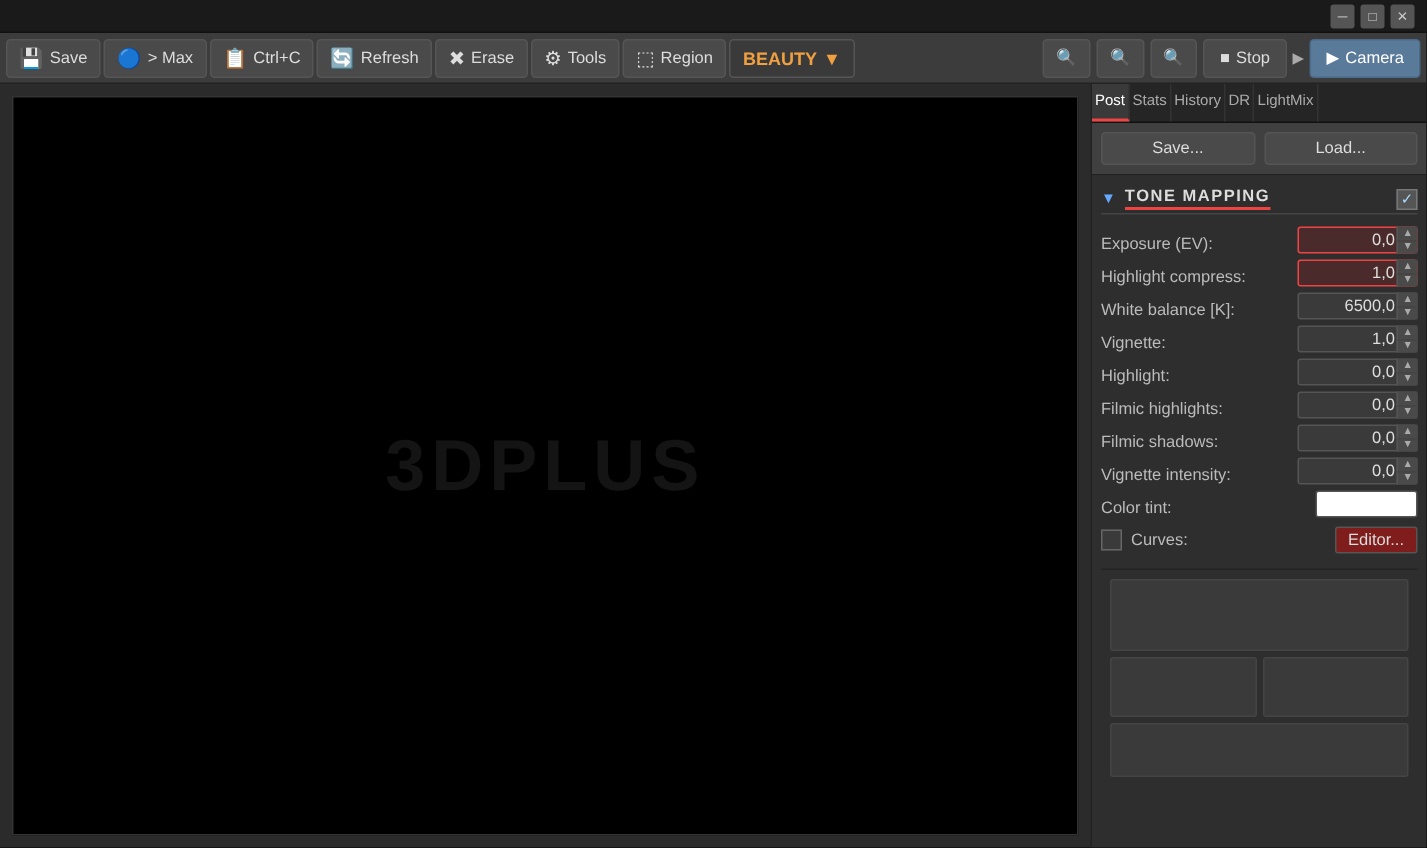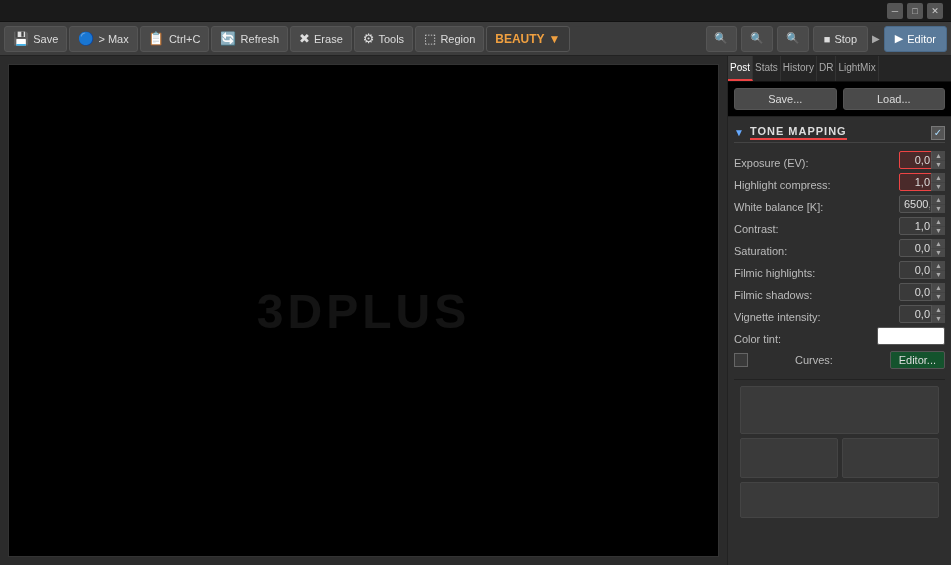--- a/index.html
+++ b/index.html
@@ -164,21 +164,21 @@
       background: #3a3a3a;
       color: #fff;
       border-bottom: 2px solid #e44;
     }
 
     
     #panel-actions {
       display: flex;
       gap: 6px;
       padding: 6px;
-      background: #000000;
+      background: #404040;
       border-bottom: 1px solid #222;
     }
     .action-btn {
       flex: 1;
       height: 22px;
       background: #4a4a4a;
       border: 1px solid #555;
       border-radius: 3px;
       color: #ddd;
       font-size: 11px;
@@ -237,21 +237,21 @@
       margin-bottom: 2px;
     }
     .prop-label {
       flex: 1;
       font-size: 11px;
       color: #bbb;
       padding-right: 4px;
     }
     .prop-input-wrap {
       position: relative;
-      width: 46px;
+      width: 80px;
     }
     .prop-input-wrap input {
       width: 100%;
       height: 18px;
       background: #3a3a3a;
       border: 1px solid #555;
       border-radius: 2px;
       color: #ddd;
       font-size: 11px;
       text-align: right;
@@ -293,39 +293,38 @@
       border-radius: 2px;
       cursor: pointer;
     }
 
     
     .curves-row {
       display: flex;
       align-items: center;
       height: 22px;
       margin-top: 4px;
-      gap: 41px;
     }
     .curves-check {
       width: 14px;
       height: 14px;
       border: 1px solid #666;
       background: #3a3a3a;
       margin-right: 6px;
       cursor: pointer;
     }
     .curves-label {
       font-size: 11px;
       color: #bbb;
       flex: 1;
     }
     .curves-editor-btn {
       height: 18px;
       padding: 0 8px;
-      background: #14532d;
+      background: #7f1d1d;
       border: 1px solid #555;
       border-radius: 2px;
       color: #ddd;
       font-size: 11px;
       cursor: pointer;
     }
 
     
     #preview-section {
       padding: 6px;
@@ -405,21 +404,21 @@
     <button class="toolbar-btn">
       <span>🔍</span>
     </button>
     <button class="stop-btn">
       <span>■</span>
       <span>Stop</span>
     </button>
     <span style="color:#aaa;font-size:10px;">▶</span>
     <button class="render-btn">
       <span>▶</span>
-      <span>Editor</span>
+      <span>Camera</span>
     </button>
   </div>
 </div>
 
 <div id="main">
 
   <div id="viewport">
     <div class="viewport-watermark">3DPLUS</div>
   </div>
 
@@ -475,28 +474,28 @@
               </div></div>
           </div>
           <div class="prop-row">
             <span class="prop-label">White balance [K]:</span>
             <div class="prop-input-wrap"><input type="text" value="6500,0" style=""><div class="spin-btns">
                 <div class="spin-up">▲</div>
                 <div class="spin-down">▼</div>
               </div></div>
           </div>
           <div class="prop-row">
-            <span class="prop-label">Contrast:</span>
+            <span class="prop-label">Vignette:</span>
             <div class="prop-input-wrap"><input type="text" value="1,0" style=""><div class="spin-btns">
                 <div class="spin-up">▲</div>
                 <div class="spin-down">▼</div>
               </div></div>
           </div>
           <div class="prop-row">
-            <span class="prop-label">Saturation:</span>
+            <span class="prop-label">Highlight:</span>
             <div class="prop-input-wrap"><input type="text" value="0,0" style=""><div class="spin-btns">
                 <div class="spin-up">▲</div>
                 <div class="spin-down">▼</div>
               </div></div>
           </div>
           <div class="prop-row">
             <span class="prop-label">Filmic highlights:</span>
             <div class="prop-input-wrap"><input type="text" value="0,0" style=""><div class="spin-btns">
                 <div class="spin-up">▲</div>
                 <div class="spin-down">▼</div>

